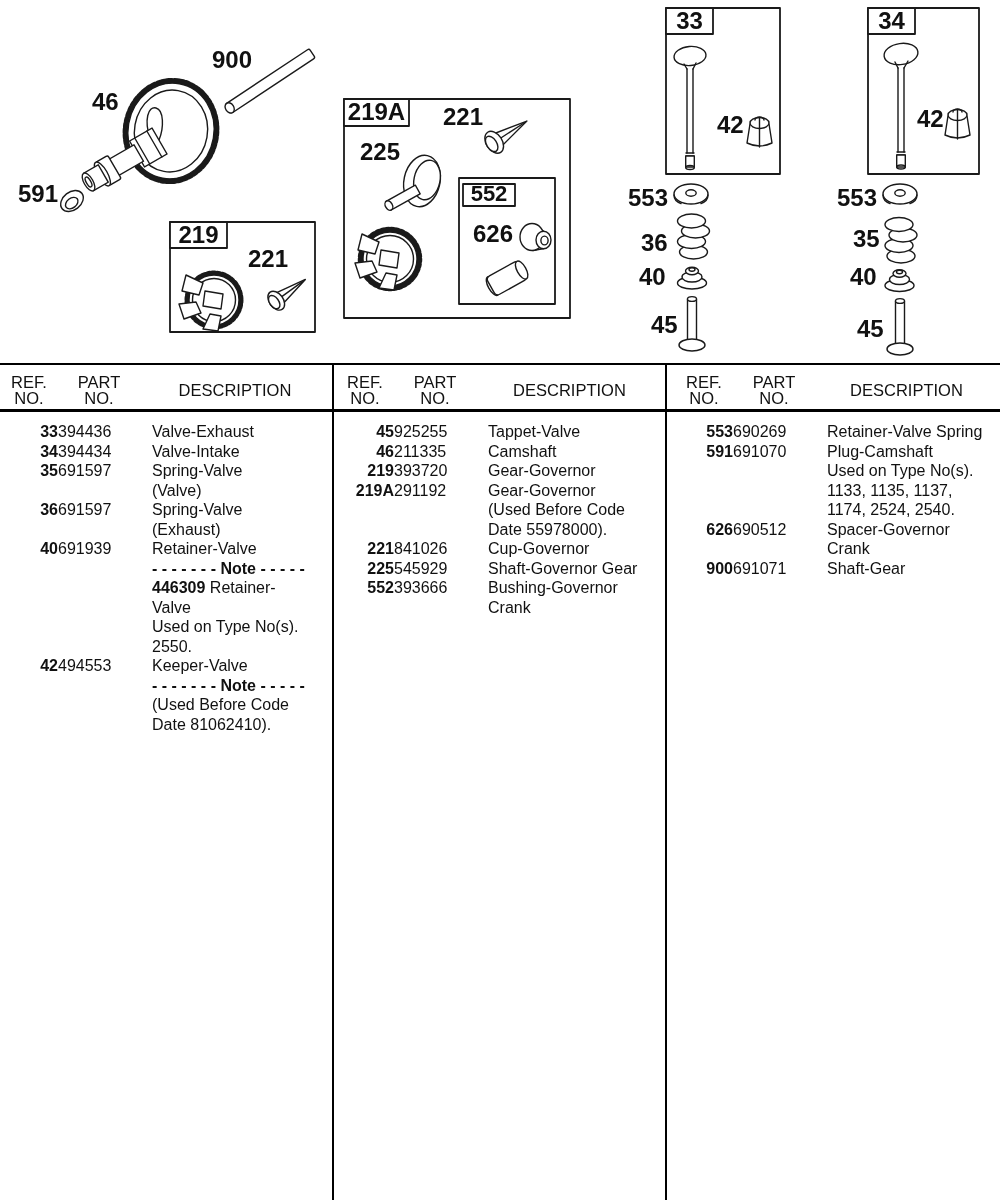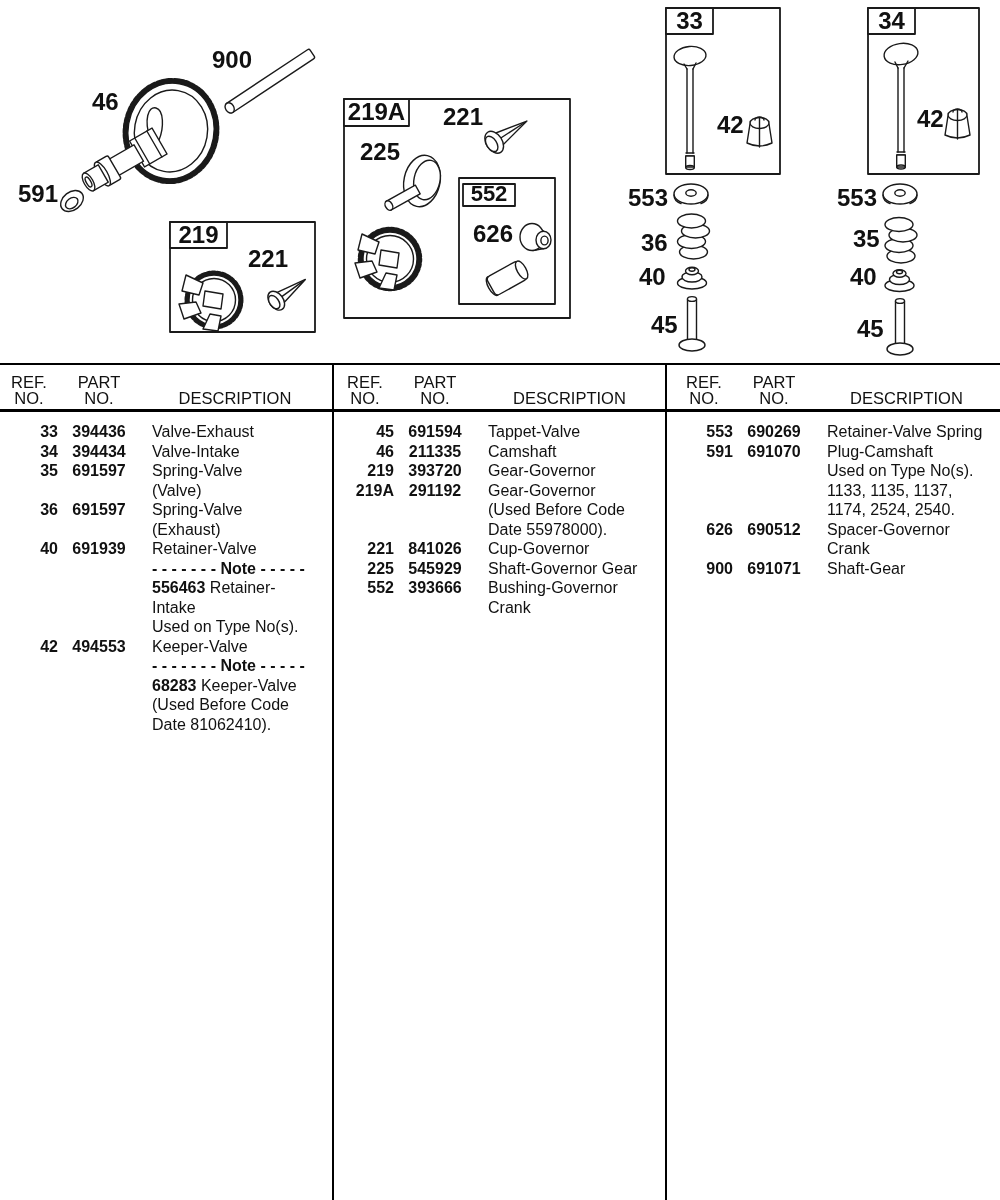--- a/index.html
+++ b/index.html
@@ -17,25 +17,25 @@
   #vline1{left:332px;} #vline2{left:665px;}
   .hline{position:absolute;top:44px;left:0;width:100%;height:2.5px;background:#000;}
   .tcol{position:absolute;top:0;height:100%;}
   #tcol0{left:0;width:330px;}
   #tcol1{left:336px;width:327px;}
   #tcol2{left:675px;width:323px;}
   .thead{display:flex;padding-top:10px;font-size:16.5px;}
   .hc{display:flex;flex-direction:column;align-items:center;line-height:15.5px;}
   .h-ref{width:58px;}
   .h-part{width:82px;}
-  .h-desc{flex:1;display:flex;align-items:flex-end;justify-content:center;line-height:15.5px;}
+  .h-desc{flex:1;display:flex;align-items:center;justify-content:center;line-height:15.5px;}
   .rows{position:absolute;left:0;right:0;top:57px;font-size:16px;line-height:19.5px;}
   .trow{display:flex;}
   .ref{width:58px;text-align:right;font-weight:bold;flex-shrink:0;}
-  .part{width:82px;text-align:center;font-weight:bold;flex-shrink:0;}
+  .part{width:82px;text-align:left;font-weight:normal;flex-shrink:0;}
   .desc{padding-left:12px;flex:1;white-space:nowrap;}
   .desc .b{font-weight:bold;}
 </style>
 </head>
 <body>
 
 <div id="page">
 
   <svg id="diagram" width="1000" height="363" viewBox="0 0 1000 363">
     <g stroke="#1a1a1a" fill="none" stroke-width="1.4" stroke-linejoin="round" stroke-linecap="round">
@@ -298,46 +298,46 @@
             <span class="desc"><span>Retainer-Valve</span></span>
           </div>
           <div class="trow">
             <span class="ref"></span>
             <span class="part"></span>
             <span class="desc"><span class="b">- - - - - - - Note - - - - -</span></span>
           </div>
           <div class="trow">
             <span class="ref"></span>
             <span class="part"></span>
-            <span class="desc"><span class="b">556463 </span><span>Retainer-</span></span>
-          </div>
-          <div class="trow">
-            <span class="ref"></span>
-            <span class="part"></span>
-            <span class="desc"><span>Intake</span></span>
+            <span class="desc"><span class="b">446309 </span><span>Retainer-</span></span>
+          </div>
+          <div class="trow">
+            <span class="ref"></span>
+            <span class="part"></span>
+            <span class="desc"><span>Valve</span></span>
           </div>
           <div class="trow">
             <span class="ref"></span>
             <span class="part"></span>
             <span class="desc"><span>Used on Type No(s).</span></span>
+          </div>
+          <div class="trow">
+            <span class="ref"></span>
+            <span class="part"></span>
+            <span class="desc"><span>2550.</span></span>
           </div>
           <div class="trow">
             <span class="ref">42</span>
             <span class="part">494553</span>
             <span class="desc"><span>Keeper-Valve</span></span>
           </div>
           <div class="trow">
             <span class="ref"></span>
             <span class="part"></span>
             <span class="desc"><span class="b">- - - - - - - Note - - - - -</span></span>
-          </div>
-          <div class="trow">
-            <span class="ref"></span>
-            <span class="part"></span>
-            <span class="desc"><span class="b">68283 </span><span>Keeper-Valve</span></span>
           </div>
           <div class="trow">
             <span class="ref"></span>
             <span class="part"></span>
             <span class="desc"><span>(Used Before Code</span></span>
           </div>
           <div class="trow">
             <span class="ref"></span>
             <span class="part"></span>
             <span class="desc"><span>Date 81062410).</span></span>
@@ -355,21 +355,21 @@
           <span>PART</span>
           <span>NO.</span>
         </span>
         <span class="h-desc">
           <span>DESCRIPTION</span>
         </span>
       </div>
       <div class="rows">
           <div class="trow">
             <span class="ref">45</span>
-            <span class="part">691594</span>
+            <span class="part">925255</span>
             <span class="desc"><span>Tappet-Valve</span></span>
           </div>
           <div class="trow">
             <span class="ref">46</span>
             <span class="part">211335</span>
             <span class="desc"><span>Camshaft</span></span>
           </div>
           <div class="trow">
             <span class="ref">219</span>
             <span class="part">393720</span>

